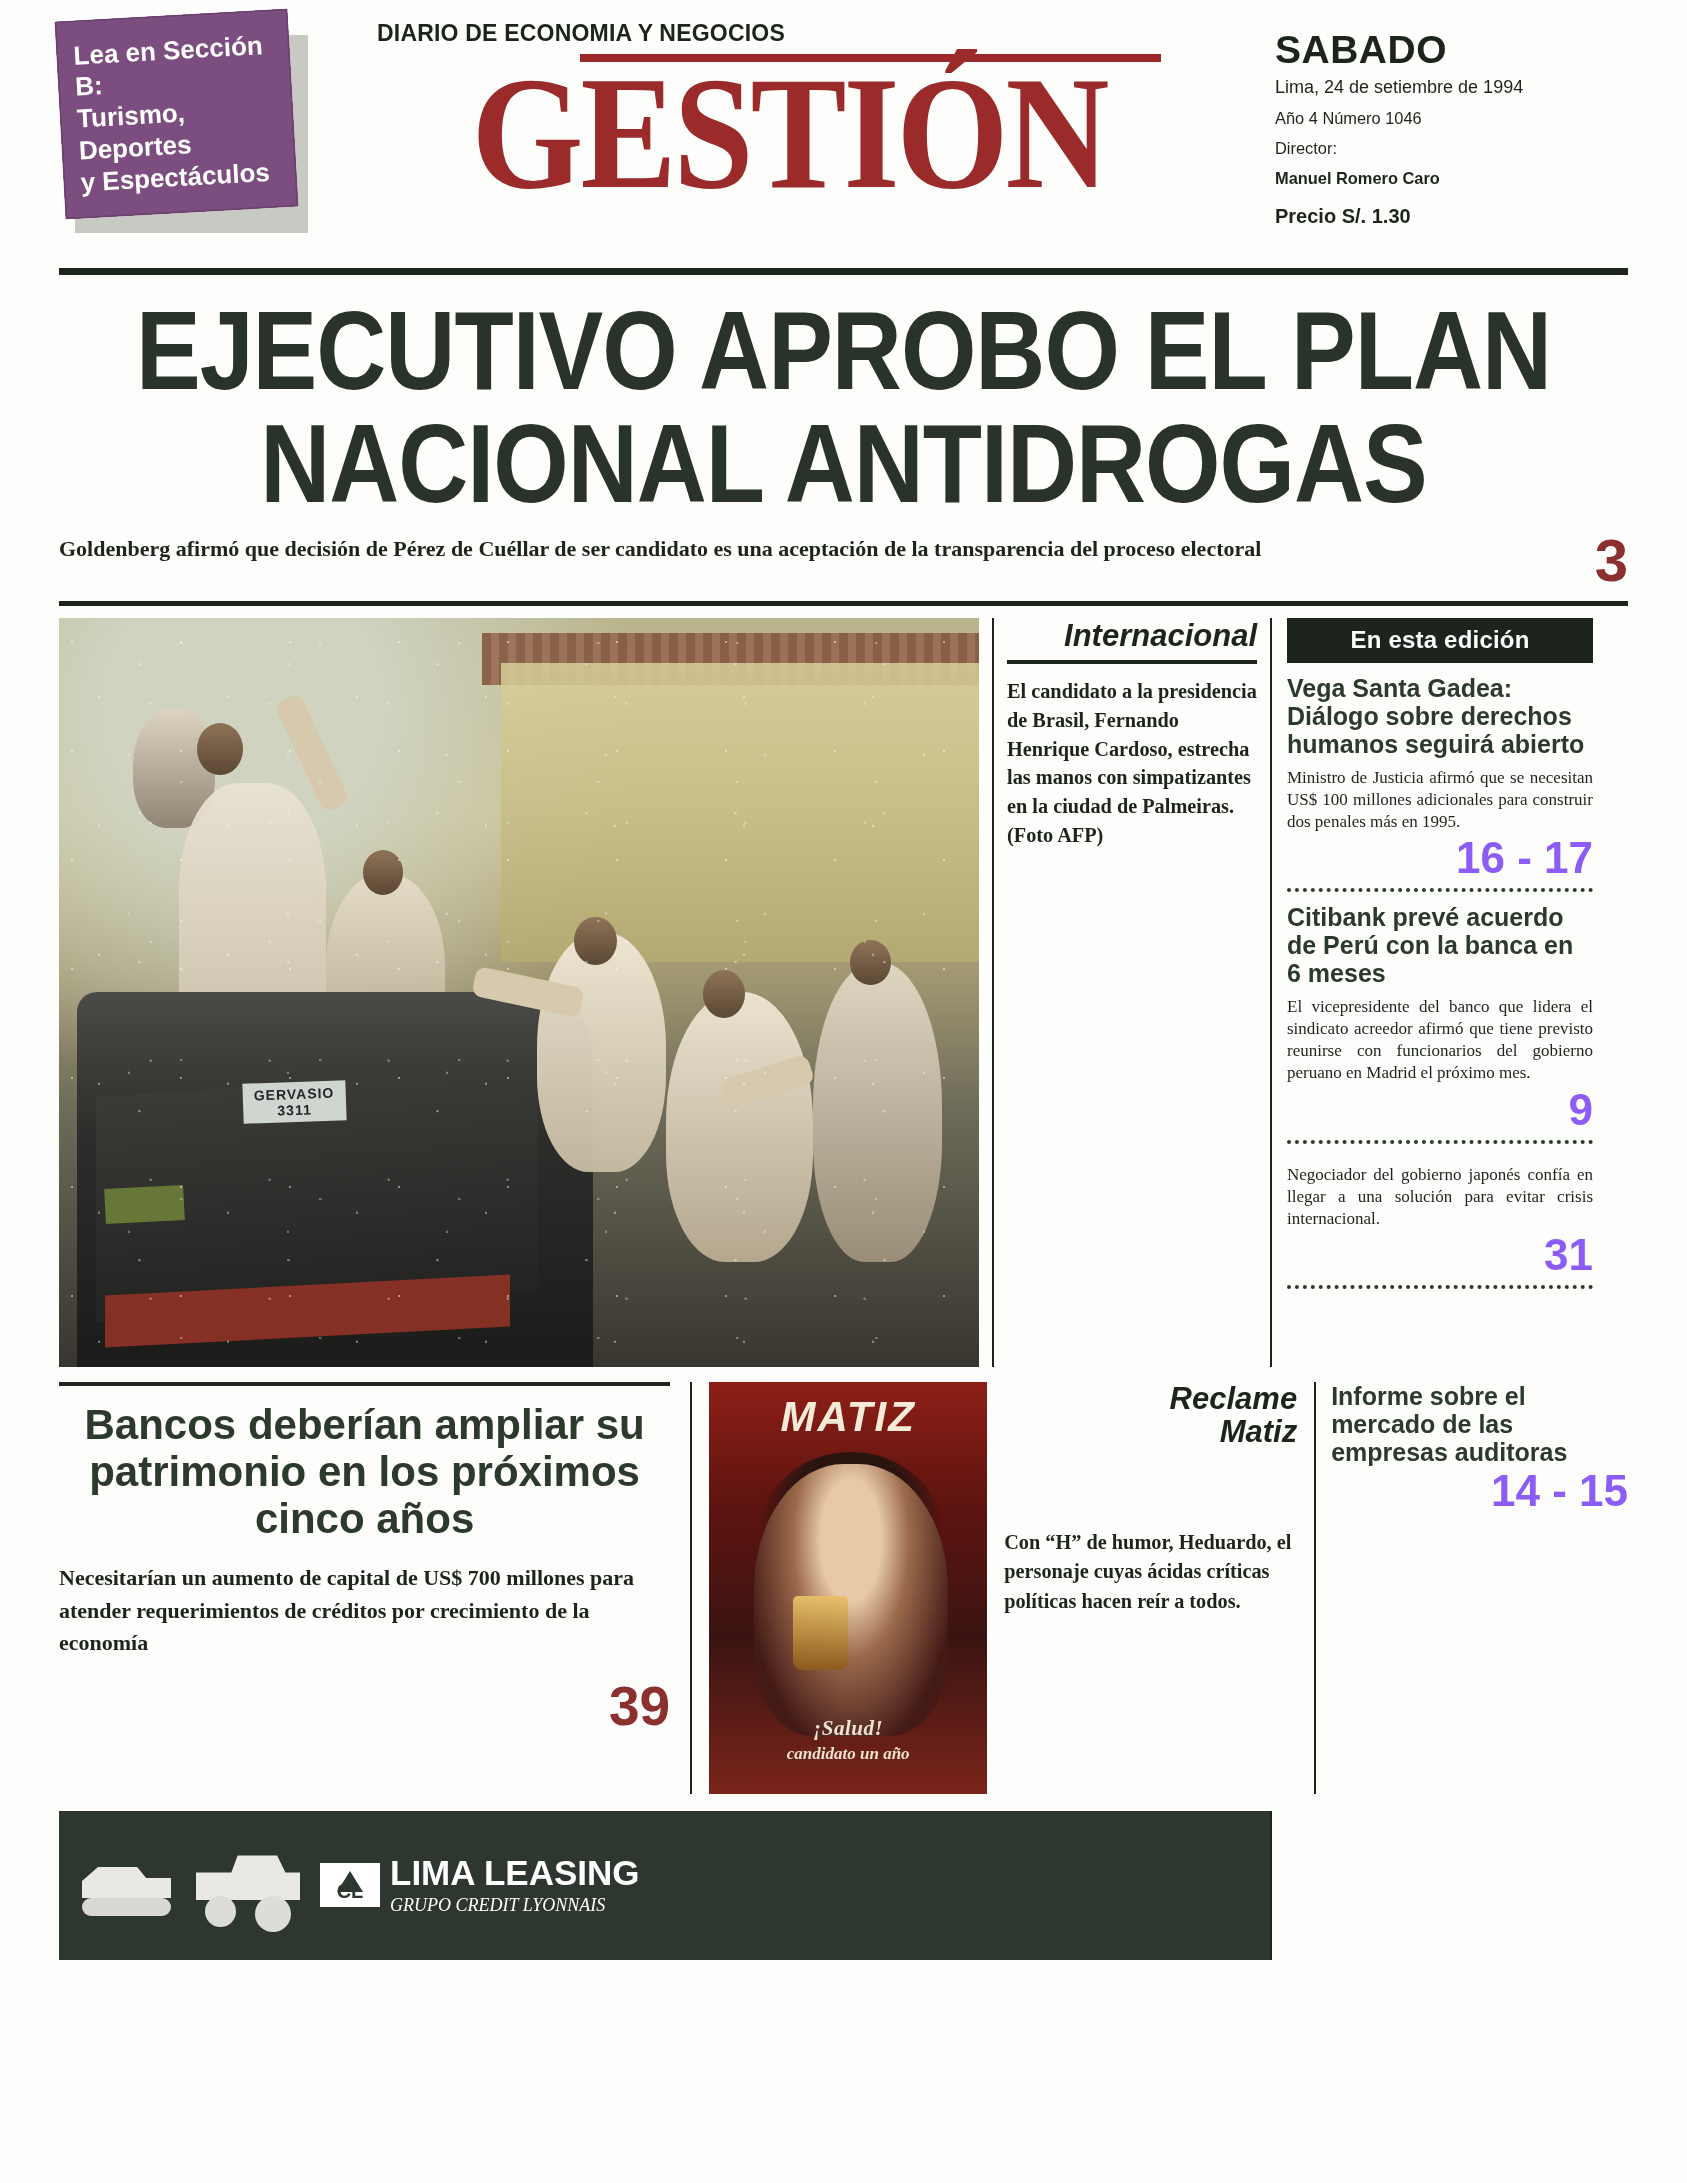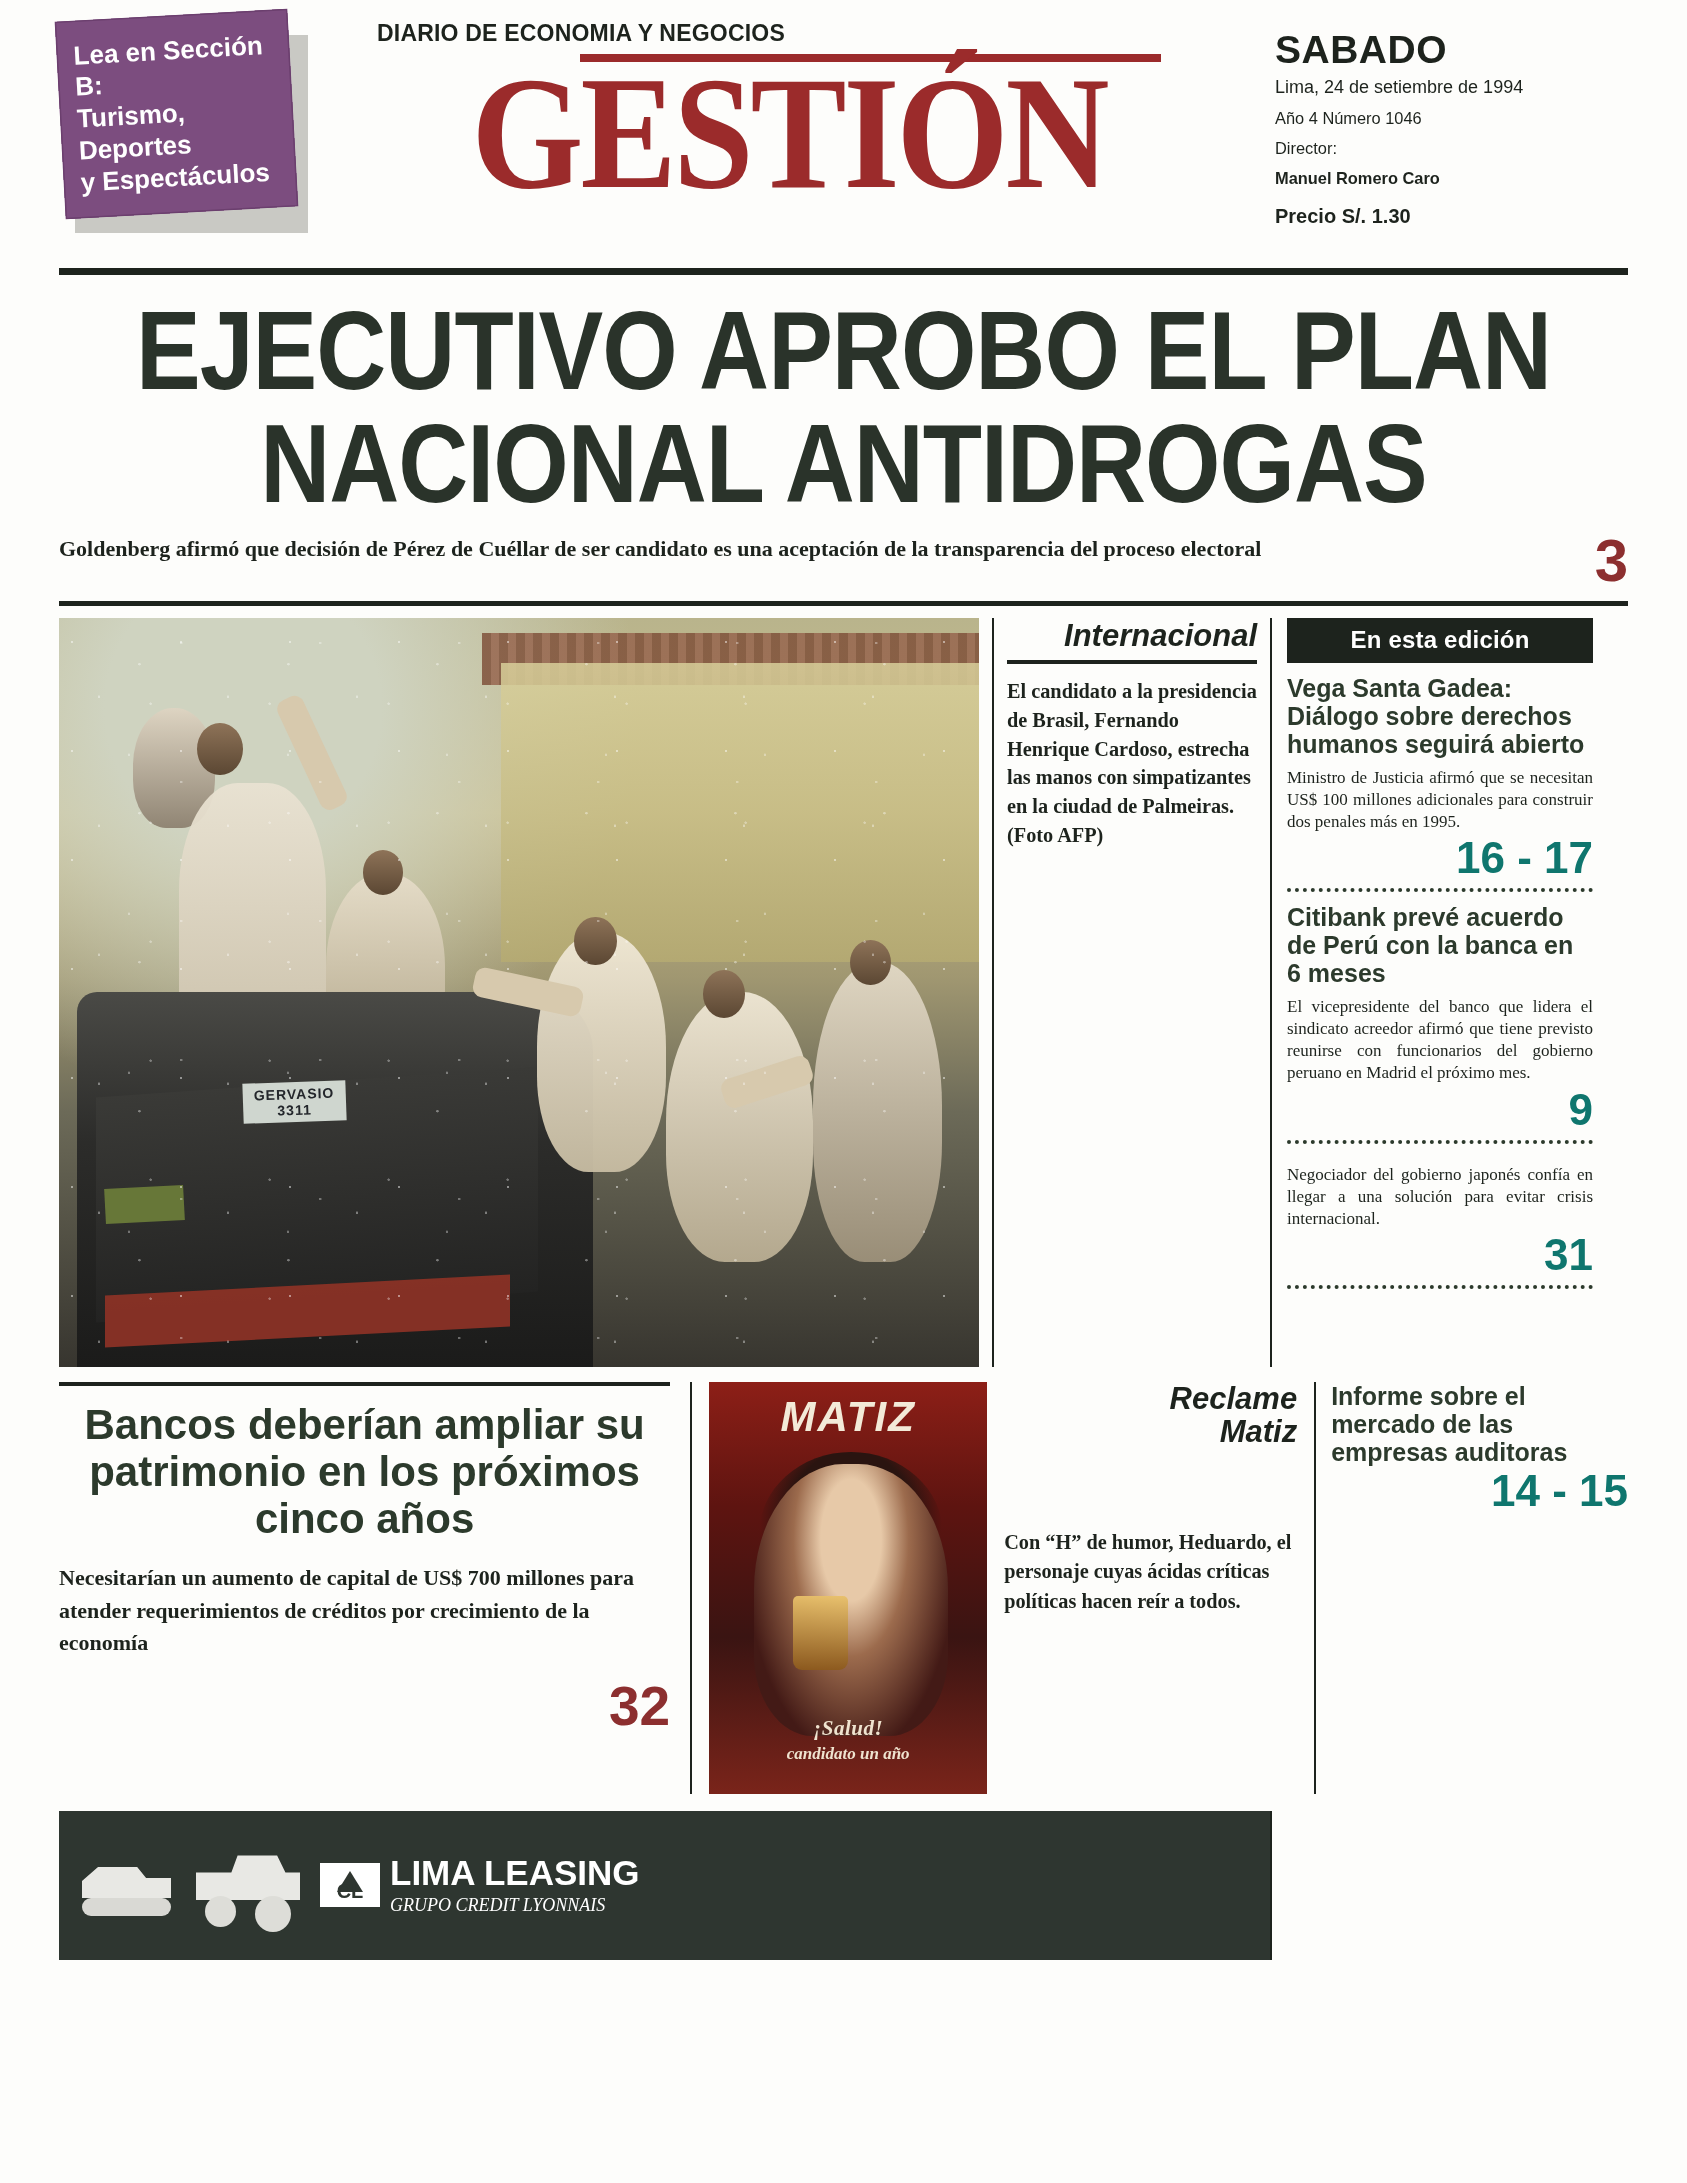--- a/index.html
+++ b/index.html
@@ -359,21 +359,21 @@
     line-height: 1.3;
     color: #1d231d;
     margin-top: 9px;
     text-align: justify;
   }
   .rail-page {
     text-align: right;
     font-family: "Liberation Sans", sans-serif;
     font-weight: bold;
     font-size: 44px;
-    color: #0f766e;
+    color: #8b5cf6;
     line-height: 1;
     margin-top: 3px;
   }
   .dotted {
     border-top: 4.5px dotted #2c3a2c;
     margin: 8px 0 0 0;
     height: 0;
   }
 
   
@@ -708,21 +708,21 @@
       <div class="dotted"></div>
     </div>
   </div>
 
   <div class="lower">
 
     <div class="lower-left">
       <div style="height:4.5px;background:#1d231d;margin-bottom:15px;"></div>
       <div class="lower-head">Bancos deberían ampliar su patrimonio en los próximos cinco años</div>
       <div class="lower-deck">Necesitarían un aumento de capital de US$ 700 millones para atender requerimientos de créditos por crecimiento de la economía</div>
-      <div class="lower-page">32</div>
+      <div class="lower-page">39</div>
     </div>
 
     <div class="lower-mid">
       <div class="ad-matiz">
         <div class="logo">MATIZ</div>
         <div class="hair"></div>
         <div class="subject"></div>
         <div class="glass"></div>
         <div class="tag">
           <span class="big">¡Salud!</span>

